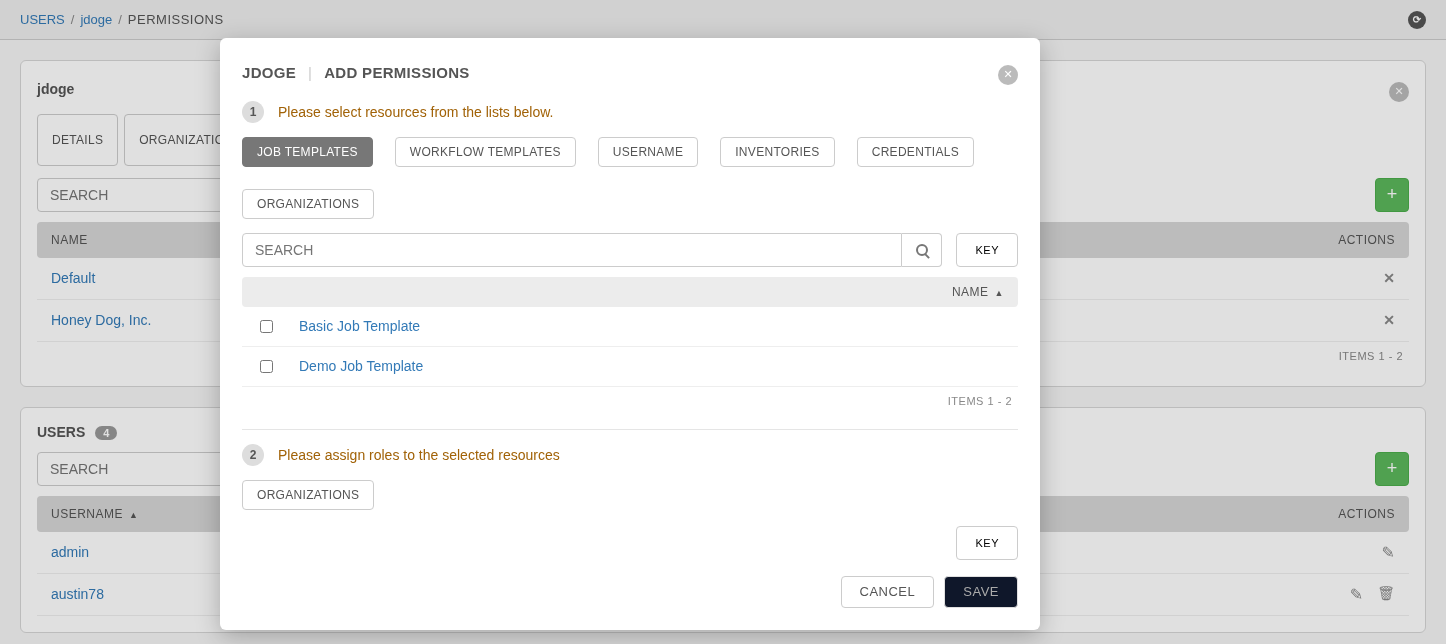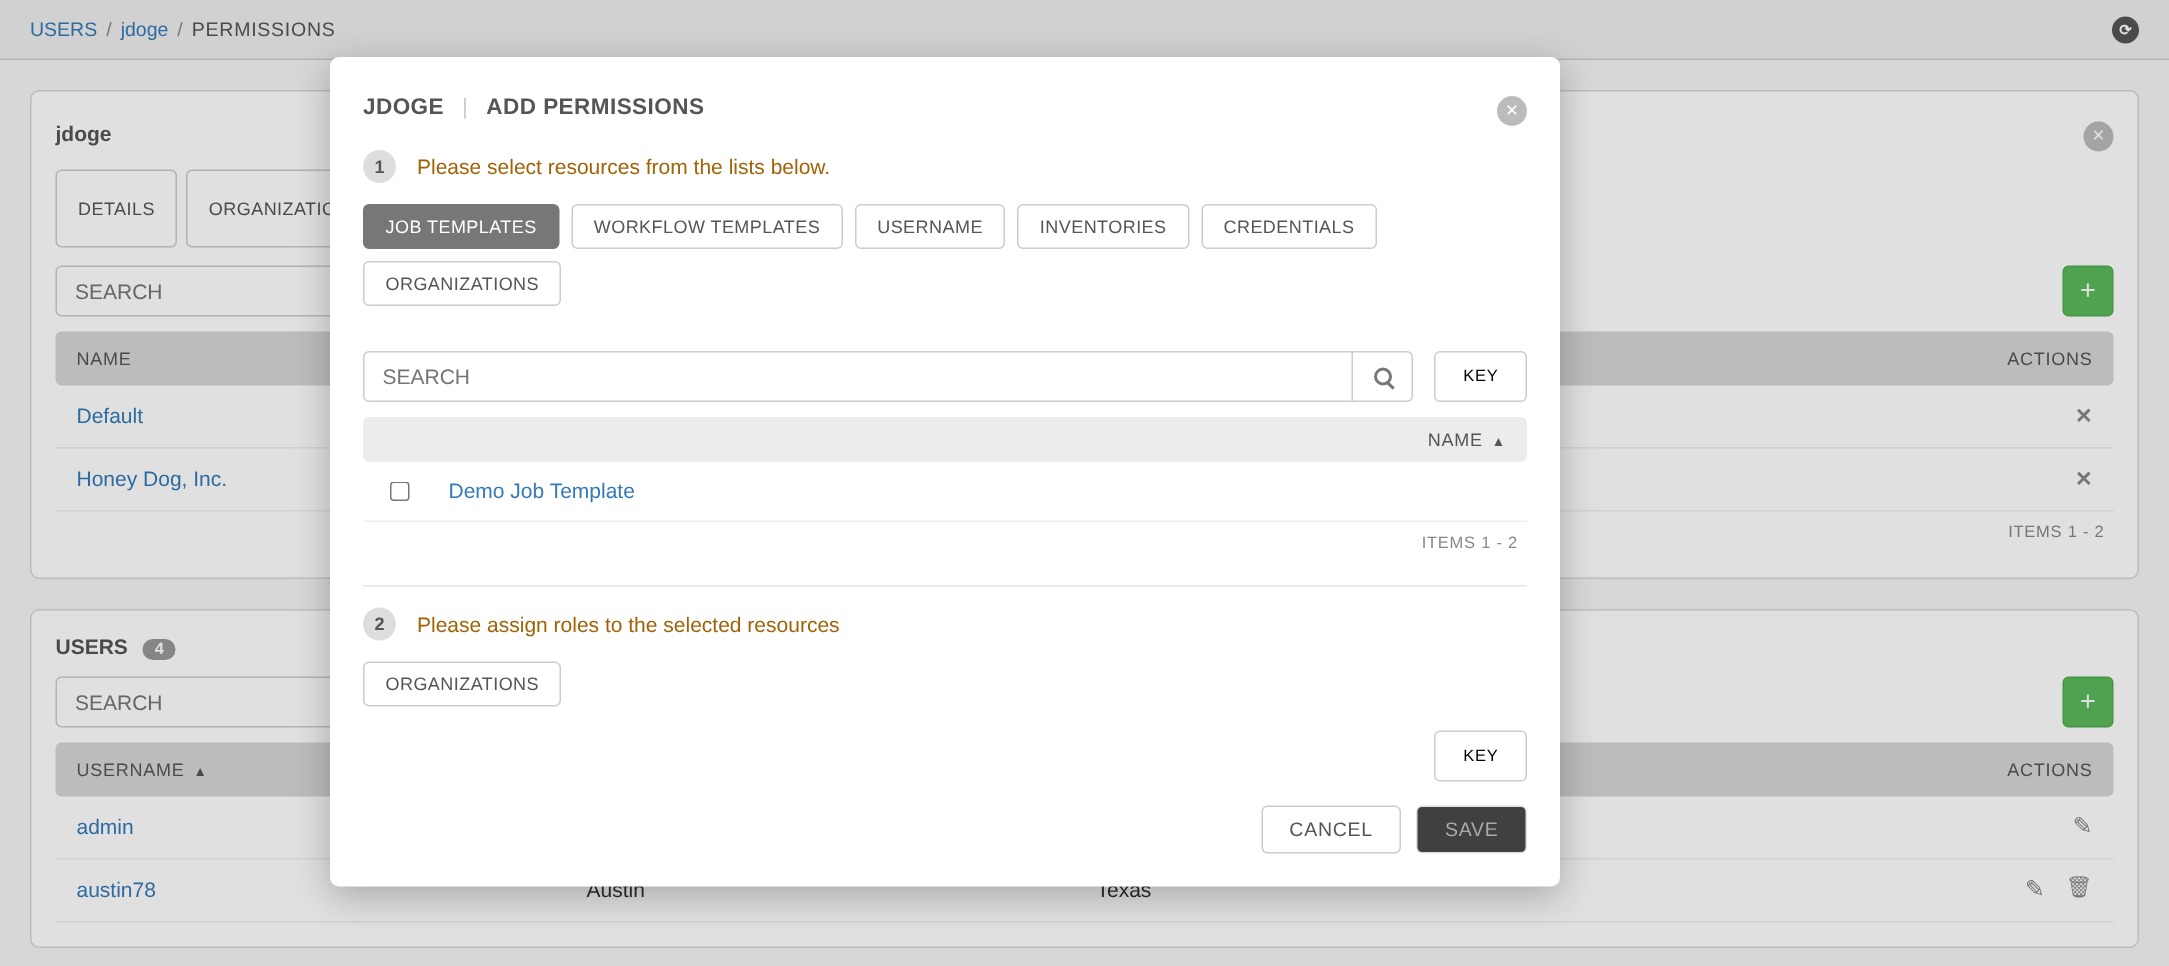--- a/index.html
+++ b/index.html
@@ -50,40 +50,40 @@
     .modal { position: absolute; top: 38px; left: 220px; width: 820px; background: #fff; border-radius: 6px; box-shadow: 0 6px 24px rgba(0,0,0,0.25); padding: 22px; z-index: 10; }
     .modal-header { display: flex; align-items: center; margin-bottom: 16px; }
     .modal-title { font-size: 15px; font-weight: 700; color: #555; letter-spacing: 0.3px; display: flex; align-items: center; gap: 12px; }
     .modal-title .pipe { color: #ccc; font-weight: 300; }
     .modal-close { margin-left: auto; color: #bbb; font-size: 20px; cursor: pointer; }
 
     .step-row { display: flex; align-items: center; gap: 14px; margin-bottom: 14px; }
     .step-num { width: 22px; height: 22px; border-radius: 50%; background: #ddd; color: #555; font-size: 12px; font-weight: 600; display: flex; align-items: center; justify-content: center; }
     .step-text { color: #a16207; }
 
-    .resource-tabs { display: flex; gap: 8px; margin-bottom: 30px; flex-wrap: wrap; }
+    .resource-tabs { display: flex; gap: 22px; margin-bottom: 14px; flex-wrap: wrap; }
     .rtab { border: 1px solid #ccc; padding: 7px 14px; font-size: 12px; color: #555; border-radius: 4px; background: #fff; letter-spacing: 0.3px; cursor: pointer; }
     .rtab.active { background: #777; color: #fff; border-color: #777; }
 
     .modal-toolbar { display: flex; margin-bottom: 10px; }
     .modal-search-group { display: flex; flex: 1; }
     .modal-search-input { flex: 1; height: 34px; border: 1px solid #ccc; border-radius: 4px 0 0 4px; padding: 0 12px; font-size: 14px; }
     .modal-search-btn { width: 40px; height: 34px; border: 1px solid #ccc; border-left: none; border-radius: 0 4px 4px 0; background: #fff; display: flex; align-items: center; justify-content: center; color: #555; }
 
     .modal-th { background: #ececec; height: 30px; display: flex; align-items: center; padding: 0 14px 0 58px; border-radius: 4px; font-size: 12px; color: #555; letter-spacing: 0.5px; justify-content: flex-end; }
     .modal-row { height: 40px; display: flex; align-items: center; padding: 0 14px; border-bottom: 1px solid #eee; gap: 26px; }
     .modal-row input[type=checkbox] { margin-left: 4px; }
 
     .hr { border: none; border-top: 1px solid #e5e5e5; margin: 14px 0; }
 
     .role-tabs { display: flex; gap: 10px; margin-bottom: 16px; }
 
     .modal-footer { display: flex; justify-content: flex-end; gap: 10px; }
     .btn { height: 32px; padding: 0 18px; border: 1px solid #ccc; border-radius: 4px; background: #fff; font-size: 13px; letter-spacing: 0.5px; color: #555; cursor: pointer; }
-    .btn-save { background: #404040; color: #aaa; border-color: #e0e0e0; }
+    .btn-save { background: #0f172a; color: #aaa; border-color: #e0e0e0; }
 
     .icon-x::before { content: "✕"; font-weight: 700; }
     .icon-circle-x { width: 20px; height: 20px; border-radius: 50%; background: #bbb; color: #fff; display: inline-flex; align-items: center; justify-content: center; font-size: 11px; }
     .icon-edit::before { content: "✎"; font-size: 16px; }
     .icon-trash::before { content: "🗑"; font-size: 14px; }
     .icon-search { width: 12px; height: 12px; border: 2px solid #777; border-radius: 50%; position: relative; }
     .icon-search::after { content: ""; position: absolute; width: 6px; height: 2px; background: #777; transform: rotate(45deg); bottom: -3px; right: -4px; }
     .icon-activity::before { content: "⟳"; font-weight: 700; }
   </style>
 </head>
@@ -212,20 +212,24 @@
         </button>
     </div>
     <button class="key-btn">KEY</button>
   </div>
 
   <div class="modal-th">
     <span><span>NAME</span><span class="th-sort">▲</span></span>
   </div>
   <div class="modal-row">
     <input type="checkbox" style="">
+    <a class="row-link">Basic Job Template</a>
+  </div>
+  <div class="modal-row">
+    <input type="checkbox" style="">
     <a class="row-link">Demo Job Template</a>
   </div>
   <div class="items-footer">
     <span>ITEMS</span>&nbsp;<span>1 - 2</span>
   </div>
 
   <hr class="hr">
 
   <div class="step-row">
     <span class="step-num">2</span>

